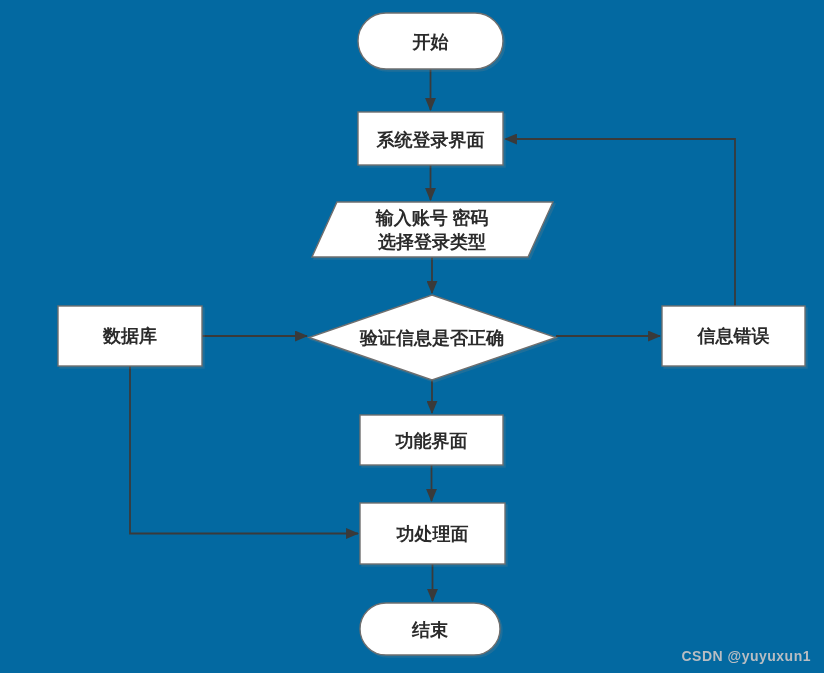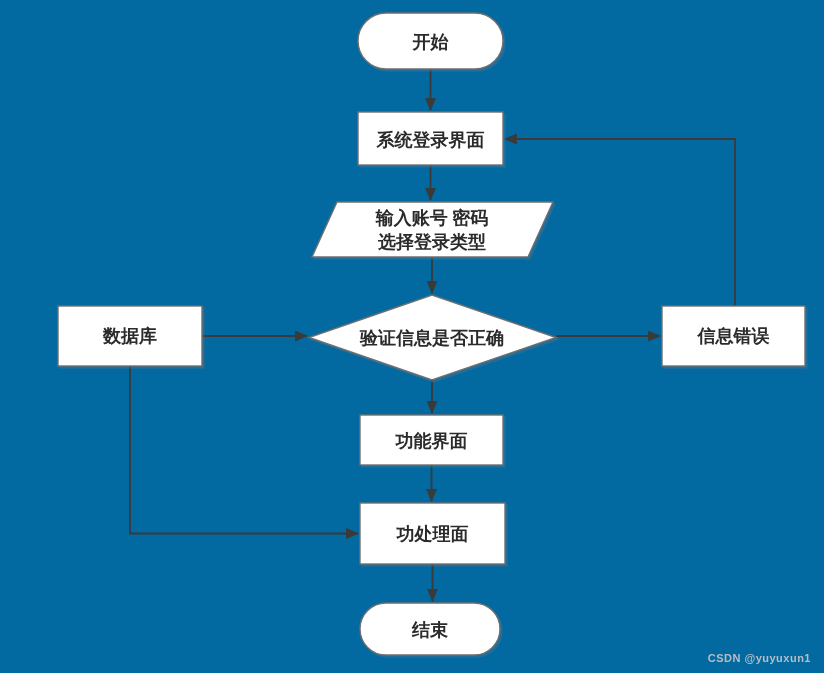--- a/index.html
+++ b/index.html
@@ -32,21 +32,21 @@
     font-size: 18px;
     fill: #2b2b2b;
     text-anchor: middle;
     dominant-baseline: central;
   }
   .watermark {
     position: absolute;
     right: 13px;
     bottom: 9px;
     font-family: "Liberation Sans", "DejaVu Sans", sans-serif;
-    font-size: 11px;
+    font-size: 14px;
     letter-spacing: 0.5px;
     color: #b9bdc2;
     user-select: none;
   }
 </style>
 </head>
 <body>
 
 <div class="canvas">
   <svg width="824" height="673" viewBox="0 0 824 673">

